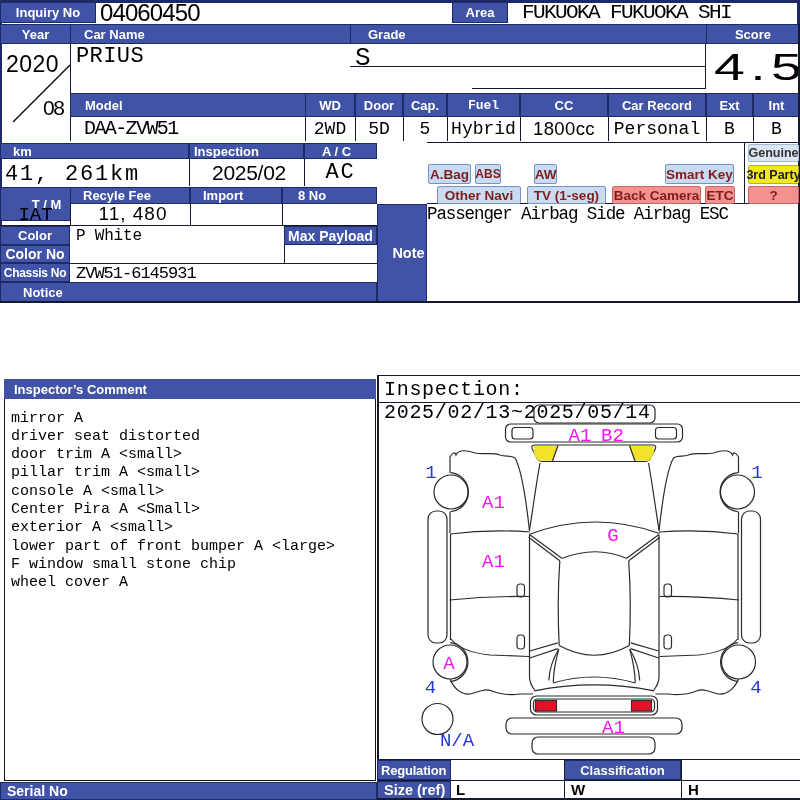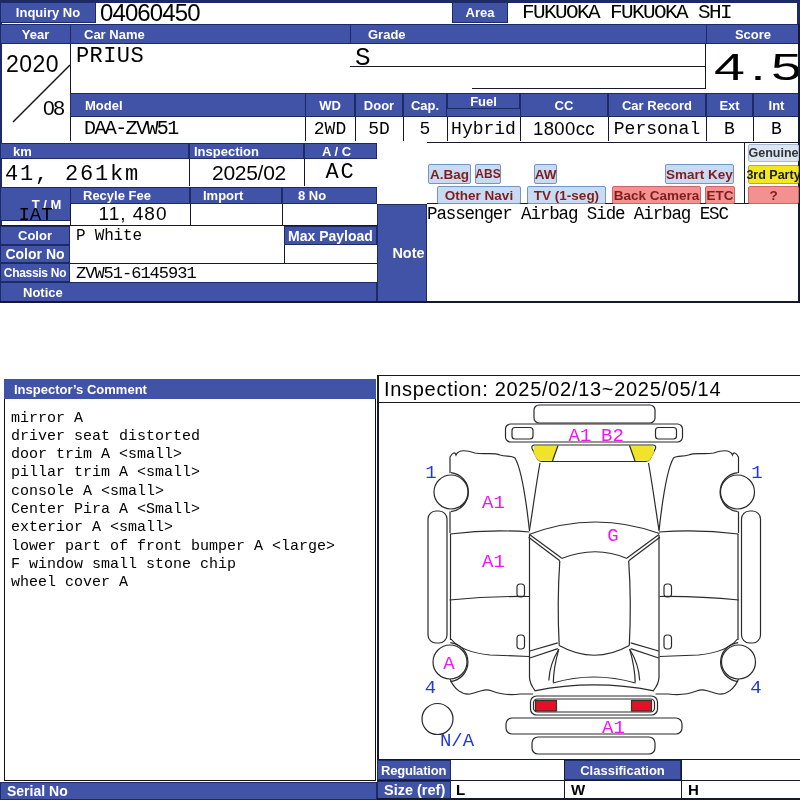--- a/index.html
+++ b/index.html
@@ -45,21 +45,21 @@
 <div class="c" style="left:350px;top:44px;width:356px;height:23px;border-right:1px solid #15192e;border-bottom:1px solid #15192e;"></div>
 <div class="c val" style="left:355px;top:43px;font-size:26px;">S</div>
 <div class="c" style="left:472px;top:67px;width:234px;height:22px;border-right:1px solid #15192e;border-bottom:1px solid #15192e;"></div>
 
 <div class="c" style="left:714px;top:49px;font-size:37px;line-height:37px;letter-spacing:3.6px;font-family:'Liberation Sans',sans-serif;transform:scaleX(1.5);transform-origin:0 0;">4.5</div>
 
 <div class="c lbl lf" style="left:70px;top:93px;width:730px;height:24px;padding-left:14px;">Model</div>
 <div class="c lbl" style="left:305px;top:93px;width:50px;height:24px;">WD</div>
 <div class="c lbl" style="left:355px;top:93px;width:48px;height:24px;">Door</div>
 <div class="c lbl" style="left:403px;top:93px;width:44px;height:24px;">Cap.</div>
-<div class="c lbl" style="left:447px;top:93px;width:73px;height:16px;">Fuel</div>
+<div class="c lbl" style="left:447px;top:93px;width:73px;height:24px;font-family:Liberation Mono, monospace;">Fuel</div>
 <div class="c lbl" style="left:520px;top:93px;width:88px;height:24px;">CC</div>
 <div class="c lbl" style="left:608px;top:93px;width:98px;height:24px;">Car Record</div>
 <div class="c lbl" style="left:706px;top:93px;width:47px;height:24px;">Ext</div>
 <div class="c lbl" style="left:753px;top:93px;width:47px;height:24px;">Int</div>
 
 <div class="c val" style="left:84px;top:117px;font-size:20px;letter-spacing:-1.6px;">DAA-ZVW51</div>
 <div class="c val vc" style="left:305px;top:117px;width:50px;height:24px;font-size:18px;">2WD</div>
 <div class="c val vc" style="left:355px;top:117px;width:48px;height:24px;font-size:18px;">5D</div>
 <div class="c val vc" style="left:403px;top:117px;width:44px;height:24px;font-size:18px;">5</div>
 <div class="c val vc" style="left:447px;top:117px;width:73px;height:24px;font-size:18px;">Hybrid</div>
@@ -143,21 +143,21 @@
 pillar trim A &lt;small&gt;
 console A &lt;small&gt;
 Center Pira A &lt;Small&gt;
 exterior A &lt;small&gt;
 lower part of front bumper A &lt;large&gt;
 F window small stone chip
 wheel cover A</div>
 
 <div class="c hl" style="left:377px;top:375px;width:423px;"></div>
 <div class="c vl" style="left:377px;top:375px;height:425px;width:2px;"></div>
-<div class="c" style="left:384px;top:378px;font-size:20px;letter-spacing:0.7px;font-family:Liberation Sans, sans-serif;">Inspection: 2025/02/13~2025/05/14</div>
+<div class="c" style="left:384px;top:378px;font-size:20px;letter-spacing:0.7px;font-family:Liberation Mono, monospace;">Inspection: 2025/02/13~2025/05/14</div>
 <div class="c hl" style="left:377px;top:402px;width:423px;"></div>
 
 <div class="c lbl lf" style="left:377px;top:760px;width:74px;height:20px;font-size:13px;padding-left:3px;letter-spacing:-0.2px;">Regulation</div>
 <div class="c lbl" style="left:564px;top:760px;width:117px;height:20px;font-size:13px;">Classification</div>
 <div class="c hl" style="left:377px;top:759px;width:423px;"></div>
 <div class="c hl" style="left:377px;top:780px;width:423px;"></div>
 <div class="c vl" style="left:564px;top:760px;height:39px;"></div>
 <div class="c vl" style="left:681px;top:760px;height:39px;"></div>
 <div class="c lbl lf" style="left:377px;top:781px;width:74px;height:18px;font-size:14.5px;padding-left:6px;">Size (ref)</div>
 <div class="c" style="left:456px;top:781px;font-weight:bold;font-size:15px;">L</div>

